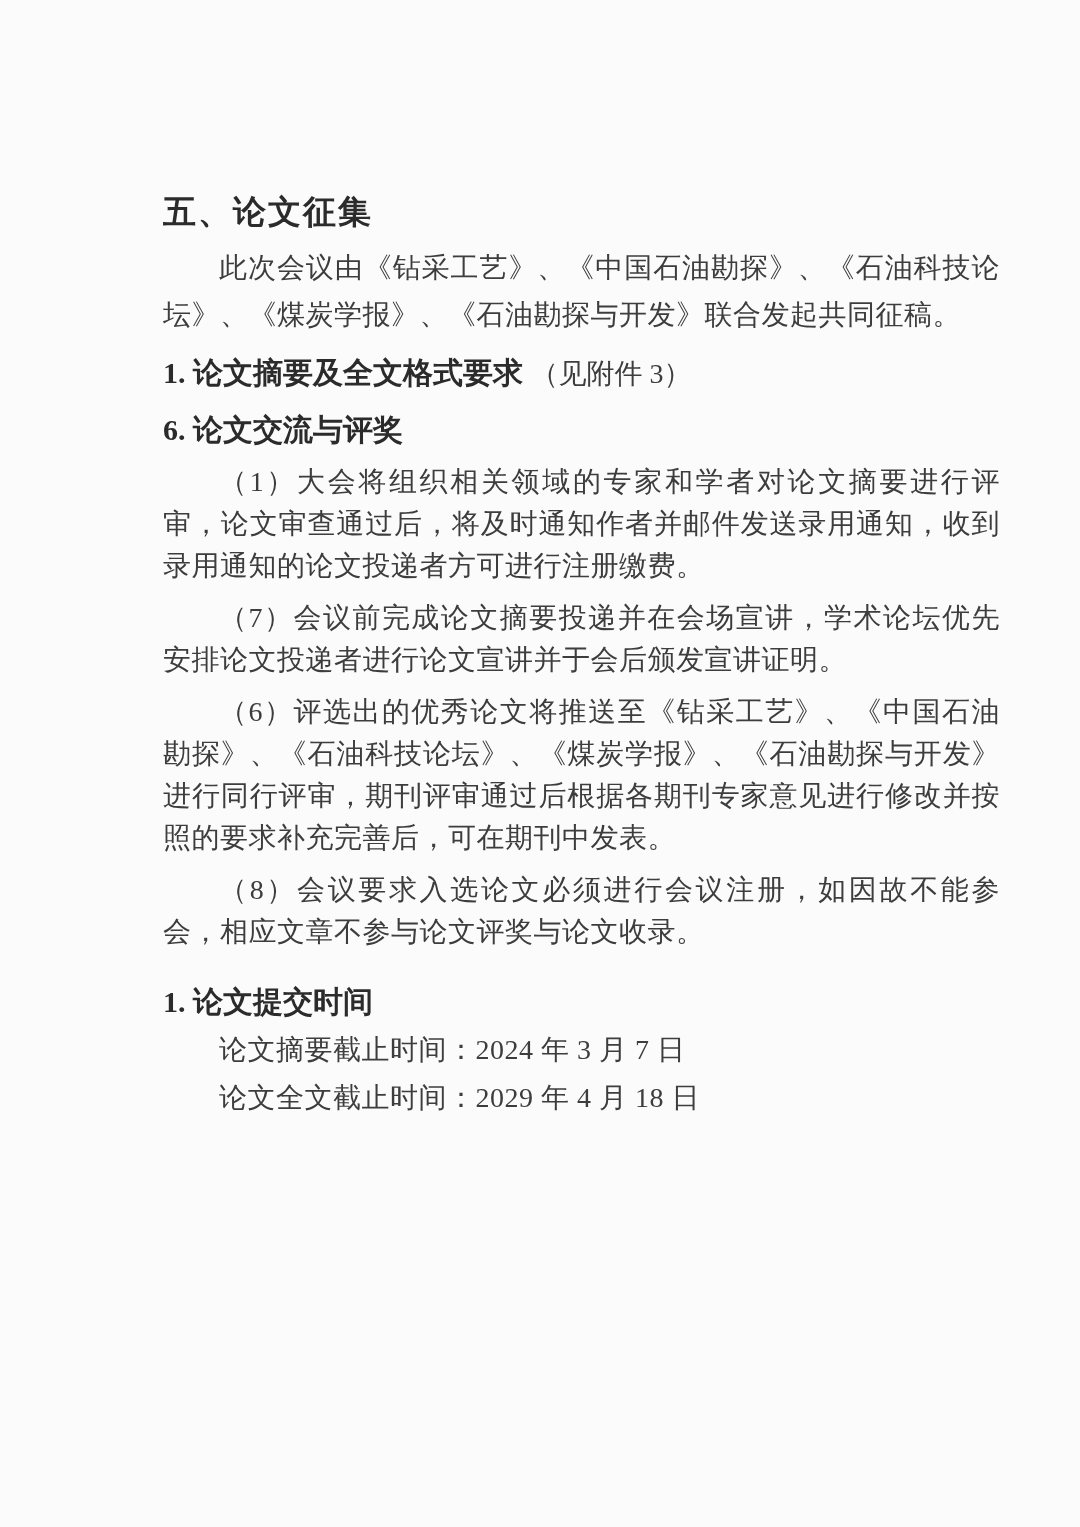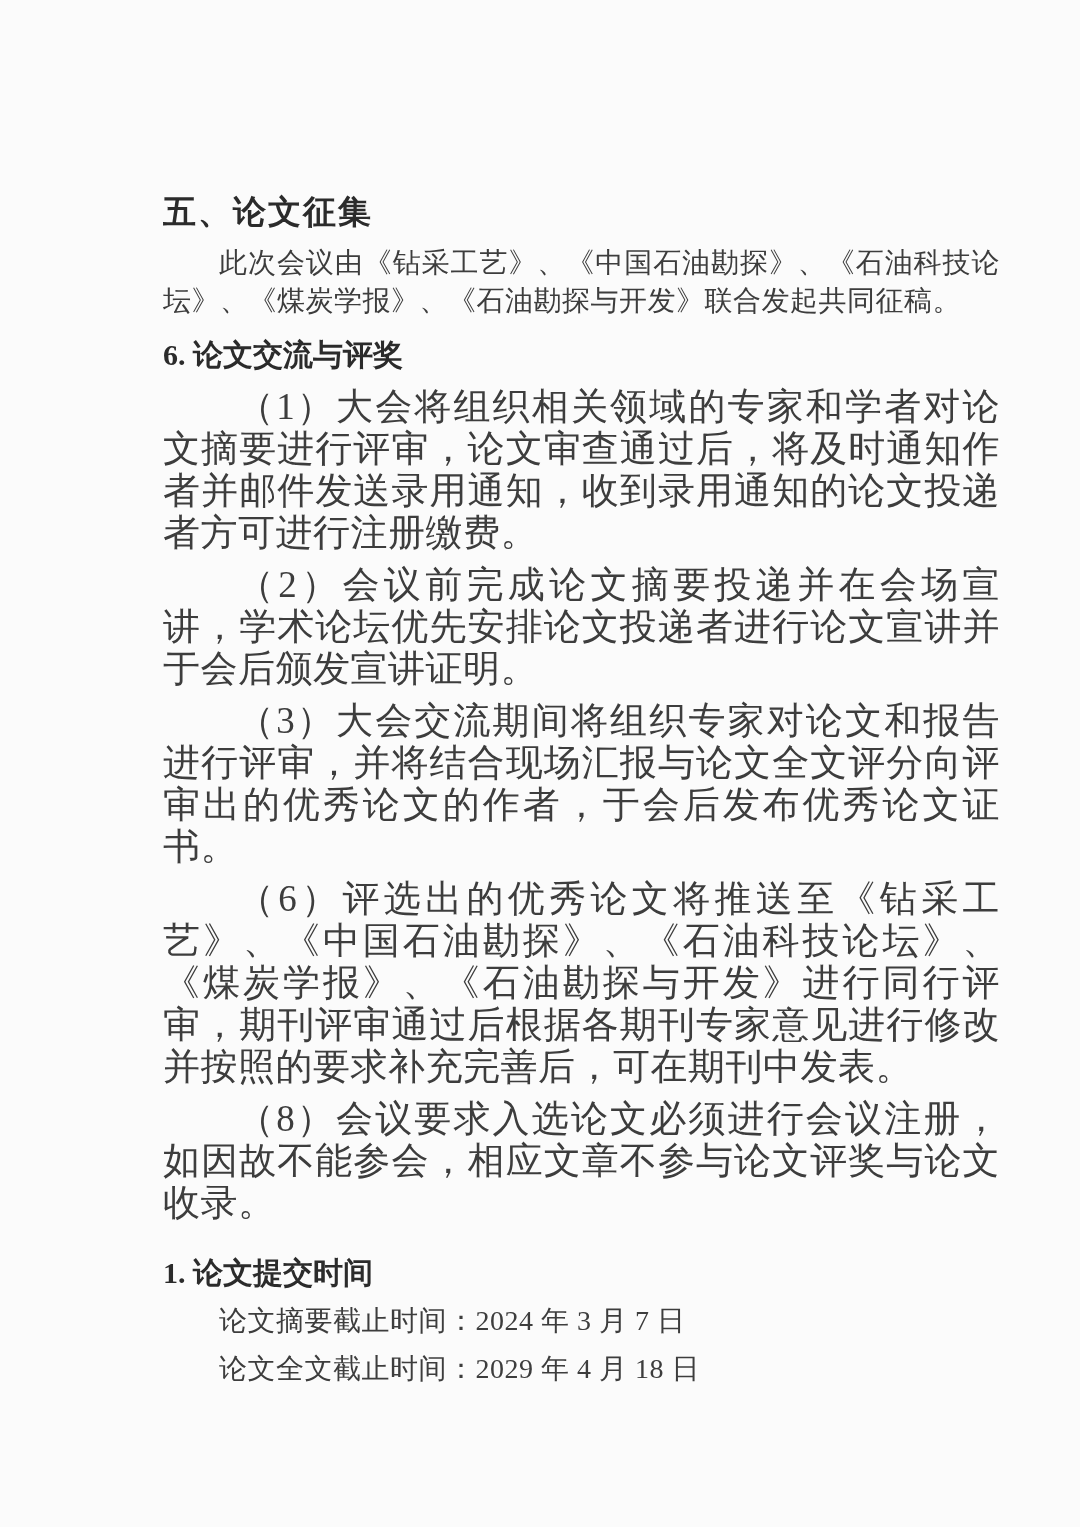--- a/index.html
+++ b/index.html
@@ -23,21 +23,21 @@
   .doc-title {
     font-size: 33px;
     line-height: 40px;
     font-weight: 700;
     color: #2b2b2b;
     margin: 0;
     letter-spacing: 2px;
   }
   .intro {
     font-size: 28px;
-    line-height: 38px;
+    line-height: 47px;
     margin: 12px 0 0 0;
     text-align: justify;
     text-indent: 2em;
     letter-spacing: 0.5px;
   }
   .sub-heading {
     font-size: 30px;
     line-height: 42px;
     font-weight: 700;
     color: #2b2b2b;
@@ -45,21 +45,21 @@
   }
   .sub-heading .note {
     font-weight: 400;
     font-size: 28px;
     color: #3d3d3d;
   }
   .sub-heading.deadline-heading {
     margin-top: 28px;
   }
   .item {
-    font-size: 37px;
+    font-size: 28px;
     line-height: 42px;
     margin: 10px 0 0 0;
     text-align: justify;
     text-indent: 2em;
     letter-spacing: 0.5px;
   }
   .deadline-line {
     font-size: 28px;
     line-height: 42px;
     margin: 6px 0 0 0;
@@ -69,28 +69,28 @@
 </style>
 </head>
 <body>
 
 <div class="page">
 
   <h1 class="doc-title">五、论文征集</h1>
 
   <p class="intro">此次会议由《钻采工艺》、《中国石油勘探》、《石油科技论坛》、《煤炭学报》、《石油勘探与开发》联合发起共同征稿。</p>
 
+  <h2 class="sub-heading"><span>1. 论文摘要及全文格式要求</span> <span class="note">（见附件 3）</span></h2>
 
   <h2 class="sub-heading">6. 论文交流与评奖</h2>
 
   <p class="item">（1）大会将组织相关领域的专家和学者对论文摘要进行评审，论文审查通过后，将及时通知作者并邮件发送录用通知，收到录用通知的论文投递者方可进行注册缴费。</p>
 
-  <p class="item">（2）会议前完成论文摘要投递并在会场宣讲，学术论坛优先安排论文投递者进行论文宣讲并于会后颁发宣讲证明。</p>
+  <p class="item">（7）会议前完成论文摘要投递并在会场宣讲，学术论坛优先安排论文投递者进行论文宣讲并于会后颁发宣讲证明。</p>
 
-  <p class="item">（3）大会交流期间将组织专家对论文和报告进行评审，并将结合现场汇报与论文全文评分向评审出的优秀论文的作者，于会后发布优秀论文证书。</p>
 
   <p class="item">（6）评选出的优秀论文将推送至《钻采工艺》、《中国石油勘探》、《石油科技论坛》、《煤炭学报》、《石油勘探与开发》进行同行评审，期刊评审通过后根据各期刊专家意见进行修改并按照的要求补充完善后，可在期刊中发表。</p>
 
 
   <p class="item">（8）会议要求入选论文必须进行会议注册，如因故不能参会，相应文章不参与论文评奖与论文收录。</p>
 
   <h2 class="sub-heading deadline-heading">1. 论文提交时间</h2>
 
   <p class="deadline-line">论文摘要截止时间：2024 年 3 月 7 日</p>
 

